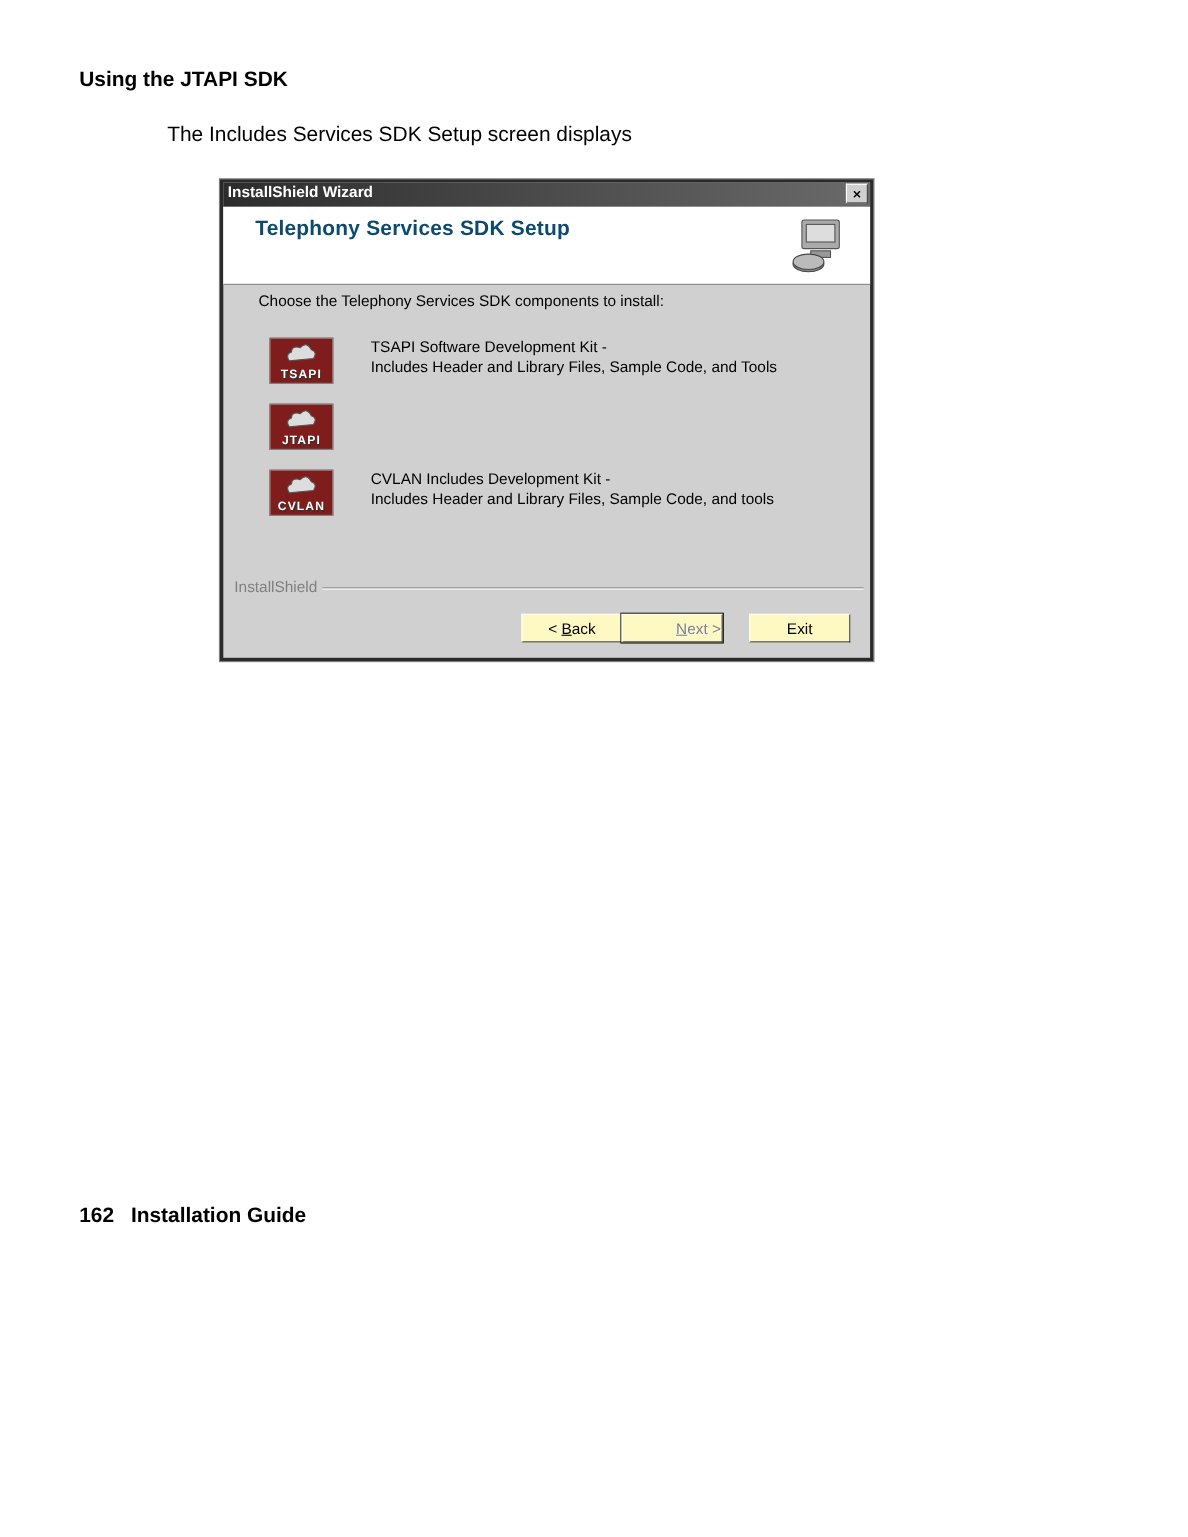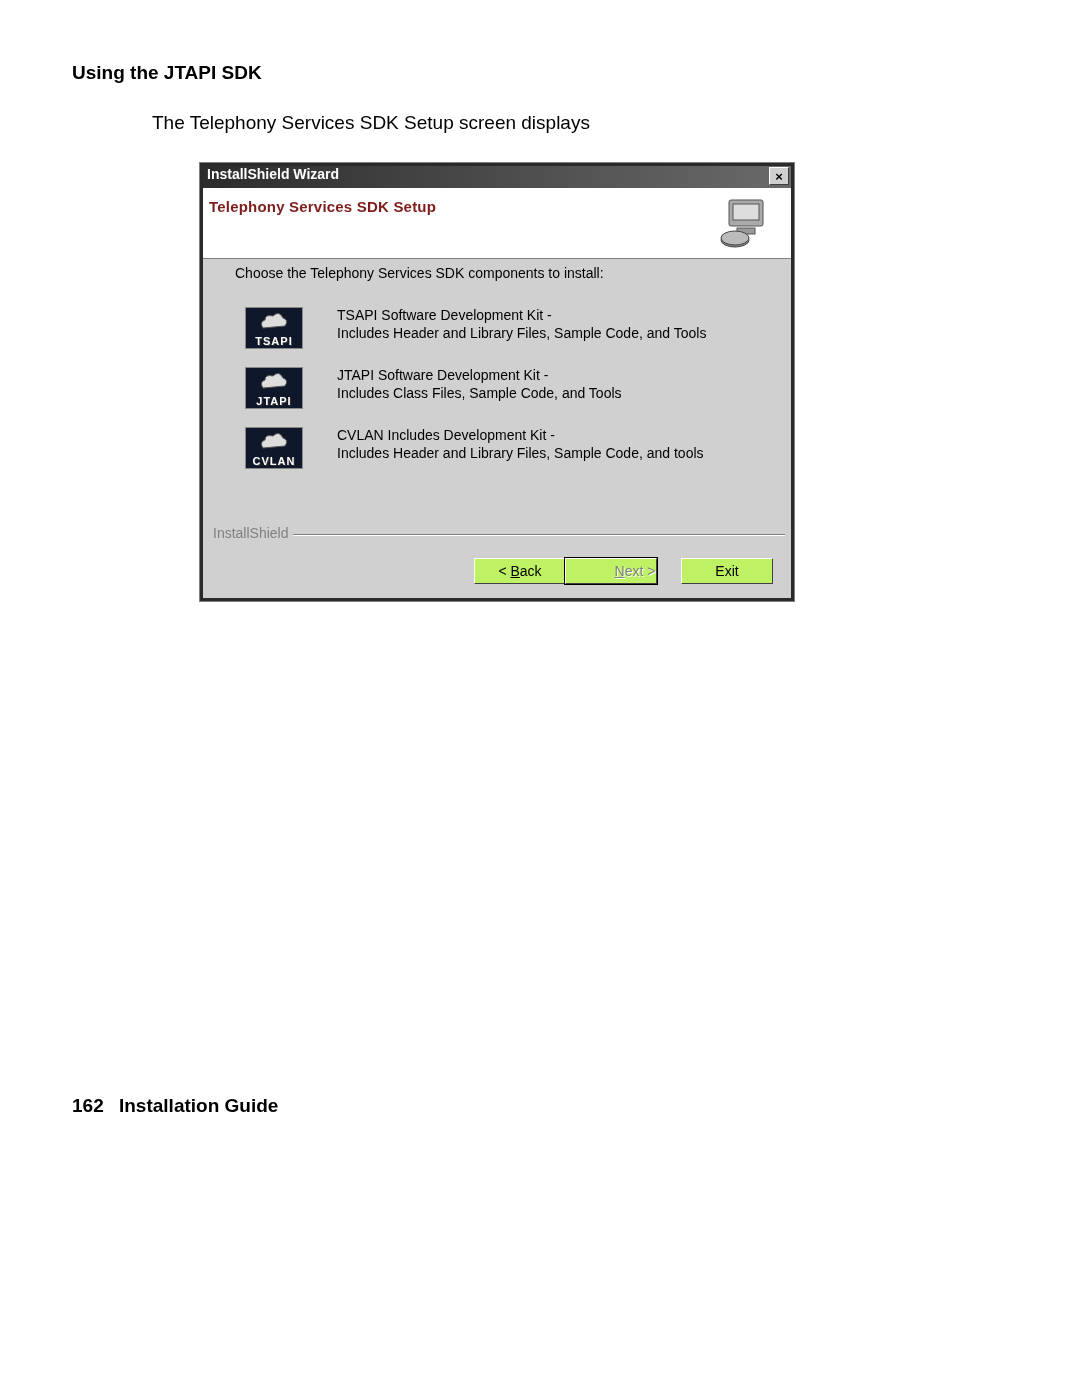--- a/index.html
+++ b/index.html
@@ -57,24 +57,24 @@
     line-height: 1;
   }
   .banner {
     height: 71px;
     background: #fff;
     border-bottom: 1px solid #808080;
     position: relative;
   }
   .banner-title {
     position: absolute;
-    top: 10px; left: 6px;
+    top: 10px; left: 29px;
     font-weight: bold;
-    font-size: 15px;
-    color: #7f1d1d;
+    font-size: 19px;
+    color: #0c4a6e;
     letter-spacing: 0.2px;
   }
   .banner-icon {
     position: absolute;
     right: 14px; top: 4px;
     width: 58px; height: 58px;
   }
   .content-area {
     padding: 14px 0 0 0;
     height: 280px;
@@ -89,21 +89,21 @@
     position: absolute;
     left: 42px;
     display:flex; align-items:flex-start;
   }
   .option-row.r1 { top: 48px; }
   .option-row.r2 { top: 108px; }
   .option-row.r3 { top: 168px; }
   .option-icon {
     width: 58px; height: 42px;
     border: 1px solid #888;
-    background: #0f172a;
+    background: #7f1d1d;
     flex-shrink: 0;
     position: relative;
     display:flex; align-items:flex-end; justify-content:center;
   }
   .option-icon svg { position:absolute; top:4px; left:50%; transform:translateX(-50%); }
   .option-icon-label {
     font-size: 11px; font-weight: bold;
     color: #fff; text-shadow: 1px 1px 0 #333;
     letter-spacing: 1px;
     margin-bottom: 1px;
@@ -137,21 +137,21 @@
     font-size: 14px;
     color: #808080;
   }
   .buttons {
     position: absolute;
     bottom: 14px; right: 18px;
     display:flex; gap:0;
   }
   .win-btn {
     width: 92px; height: 26px;
-    background: #bef264;
+    background: #fef9c3;
     border: 1px solid #404040;
     border-top-color: #fff; border-left-color:#fff;
     font-size: 14px;
     display:flex; align-items:center; justify-content:center;
     margin-left: 0;
   }
   .win-btn + .win-btn { margin-left: -1px; }
   .win-btn.exit { margin-left: 24px; }
   .win-btn.default {
     box-shadow: 0 0 0 1px #000;
@@ -166,21 +166,21 @@
     font-size: 19px;
   }
   .page-footer .num { font-weight: bold; }
   .page-footer .guide { font-weight: bold; margin-left: 10px; }
 </style>
 </head>
 <body>
 
 <div class="page">
   <div class="section-heading">Using the JTAPI SDK</div>
-  <div class="intro-text">The Telephony Services SDK Setup screen displays</div>
+  <div class="intro-text">The Includes Services SDK Setup screen displays</div>
 
   <div class="dialog-wrap">
     <div class="titlebar">
       <span>InstallShield Wizard</span>
       <span class="titlebar-spacer"></span>
       <div class="close-btn">
         <span>×</span>
       </div>
     </div>
 
@@ -213,24 +213,20 @@
         </div>
       </div>
 
       <div class="option-row r2">
         <div class="option-icon">
           <svg width="30" height="22" viewBox="0 0 30 22">
               <path d="M4 16 Q0 10 6 8 Q6 2 14 4 Q20 -2 24 6 Q30 8 26 14 Z" fill="#ddd" stroke="#555"></path>
             </svg>
           <span class="option-icon-label">JTAPI</span>
         </div>
-        <div class="option-text">
-          <span class="line1">JTAPI Software Development Kit -</span>
-          <span class="line2">Includes Class Files, Sample Code, and Tools</span>
-        </div>
       </div>
 
       <div class="option-row r3">
         <div class="option-icon">
           <svg width="30" height="22" viewBox="0 0 30 22">
               <path d="M4 16 Q0 10 6 8 Q6 2 14 4 Q20 -2 24 6 Q30 8 26 14 Z" fill="#ddd" stroke="#555"></path>
             </svg>
           <span class="option-icon-label">CVLAN</span>
         </div>
         <div class="option-text">

